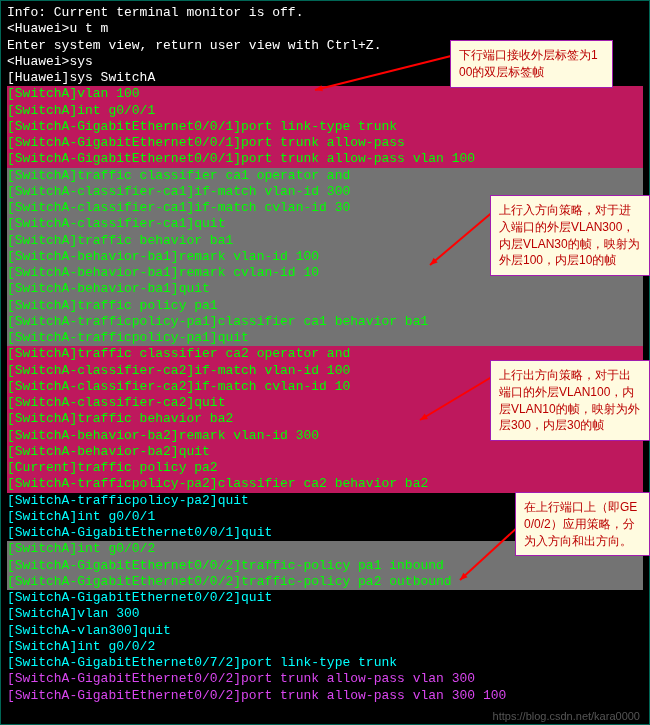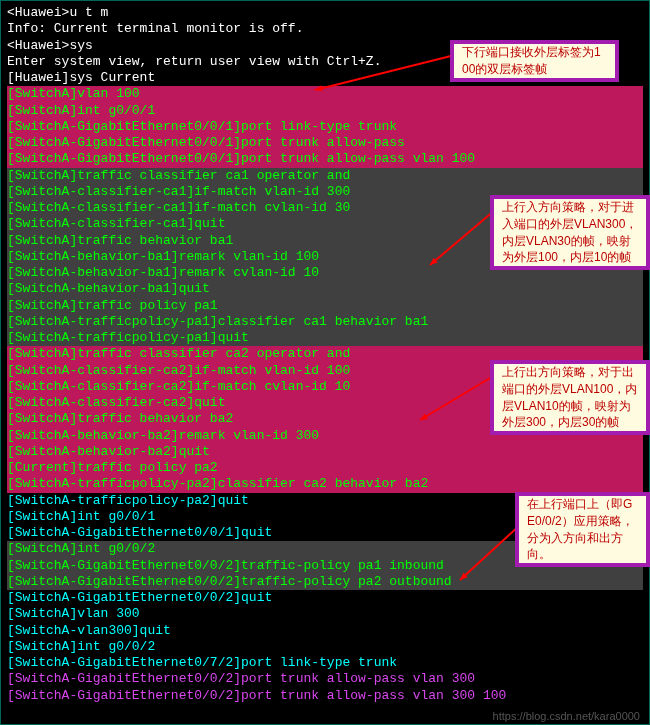--- a/index.html
+++ b/index.html
@@ -3,34 +3,34 @@
 <meta charset="utf-8">
 <style>
   body{margin:0;background:#000;font-family:Consolas,'Courier New',monospace;font-size:13px;color:#0f0;line-height:1.25;width:650px;height:725px;overflow:hidden;border:1px solid #065;box-sizing:border-box}
   .term{padding:4px 6px;position:relative}
   .ln{white-space:pre}
   .white{color:#fff}
   .yellow{color:#d946ef}
   .cyan{color:#0ff}
   .green{color:#0f0}
   .bg-green{background:#be185d;color:#0f0}
-  .bg-lite{background:#404040;color:#0f0}
-  .callout{position:absolute;background:#fffbe0;border:4px solid #a21caf;padding:0 8px;color:#b00;font-family:sans-serif;font-size:12px;line-height:1.4;max-width:145px;word-break:break-all}
+  .bg-lite{background:#737373;color:#0f0}
+  .callout{position:absolute;background:#fffbe0;border:1px solid #a21caf;padding:6px 8px;color:#b00;font-family:sans-serif;font-size:12px;line-height:1.4;max-width:145px;word-break:break-all}
   svg{position:absolute;top:0;left:0;pointer-events:none}
   .wm{position:absolute;right:10px;bottom:1px;color:#555;font-size:11px;font-family:sans-serif}
 </style>
 </head>
 <body>
 
 <div class="term" id="term">
+    <div class="ln white">Info: Current terminal monitor is off.</div>
     <div class="ln white">&lt;Huawei&gt;u t m</div>
-    <div class="ln white">Info: Current terminal monitor is off.</div>
+    <div class="ln white">Enter system view, return user view with Ctrl+Z.</div>
     <div class="ln white">&lt;Huawei&gt;sys</div>
-    <div class="ln white">Enter system view, return user view with Ctrl+Z.</div>
-    <div class="ln white">[Huawei]sys Current</div>
+    <div class="ln white">[Huawei]sys SwitchA</div>
     <div class="ln green bg-green">[SwitchA]vlan 100</div>
     <div class="ln green bg-green">[SwitchA]int g0/0/1</div>
     <div class="ln green bg-green">[SwitchA-GigabitEthernet0/0/1]port link-type trunk</div>
     <div class="ln green bg-green">[SwitchA-GigabitEthernet0/0/1]port trunk allow-pass</div>
     <div class="ln green bg-green">[SwitchA-GigabitEthernet0/0/1]port trunk allow-pass vlan 100</div>
     <div class="ln green bg-lite">[SwitchA]traffic classifier ca1 operator and</div>
     <div class="ln green bg-lite">[SwitchA-classifier-ca1]if-match vlan-id 300</div>
     <div class="ln green bg-lite">[SwitchA-classifier-ca1]if-match cvlan-id 30</div>
     <div class="ln green bg-lite">[SwitchA-classifier-ca1]quit</div>
     <div class="ln green bg-lite">[SwitchA]traffic behavior ba1</div>

